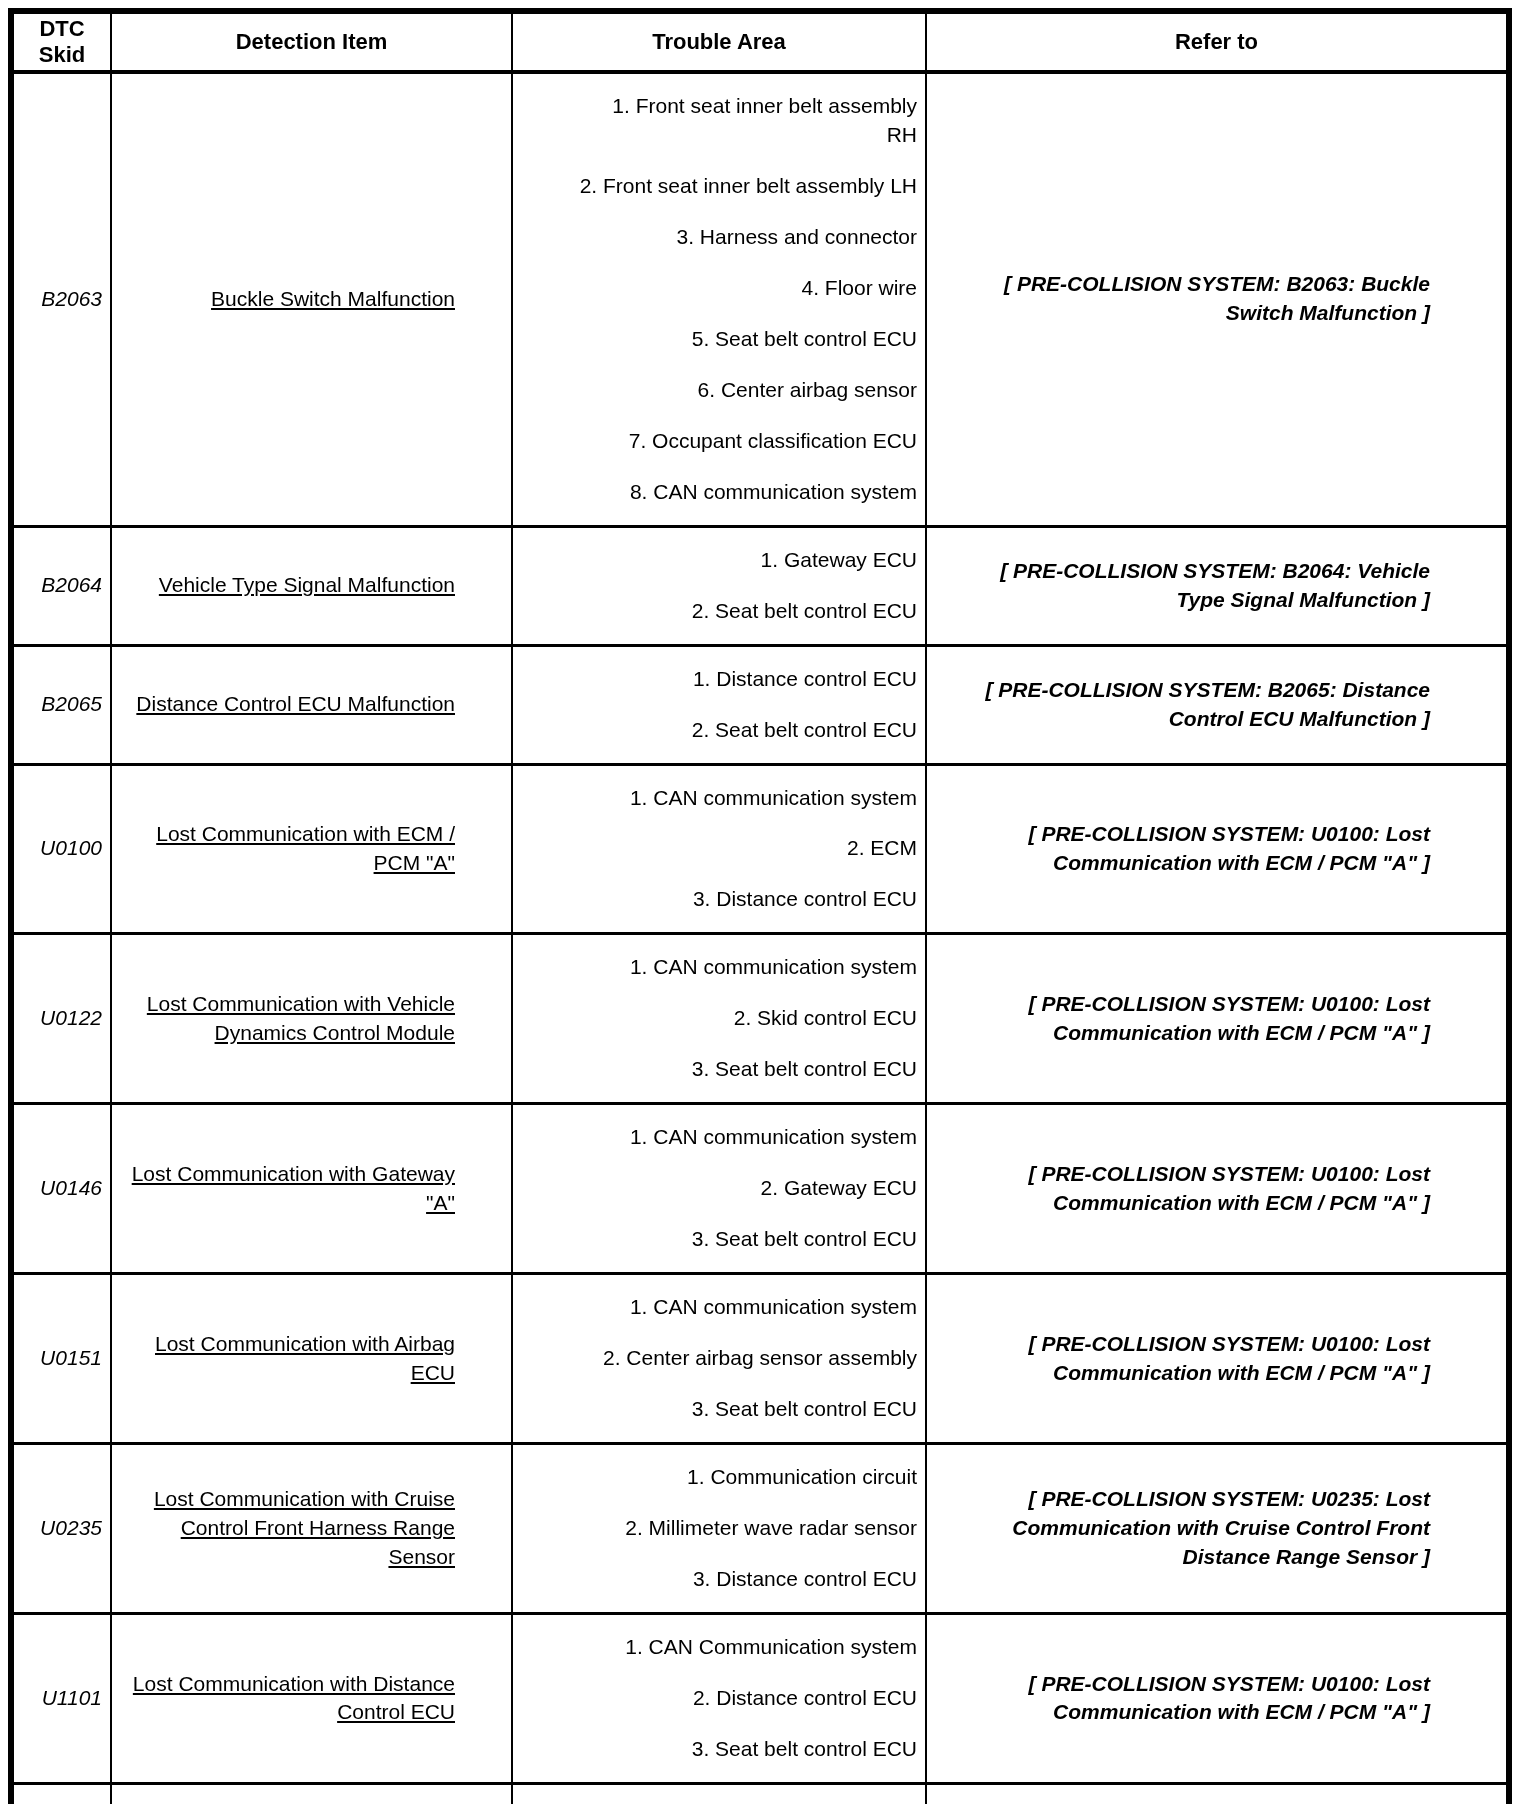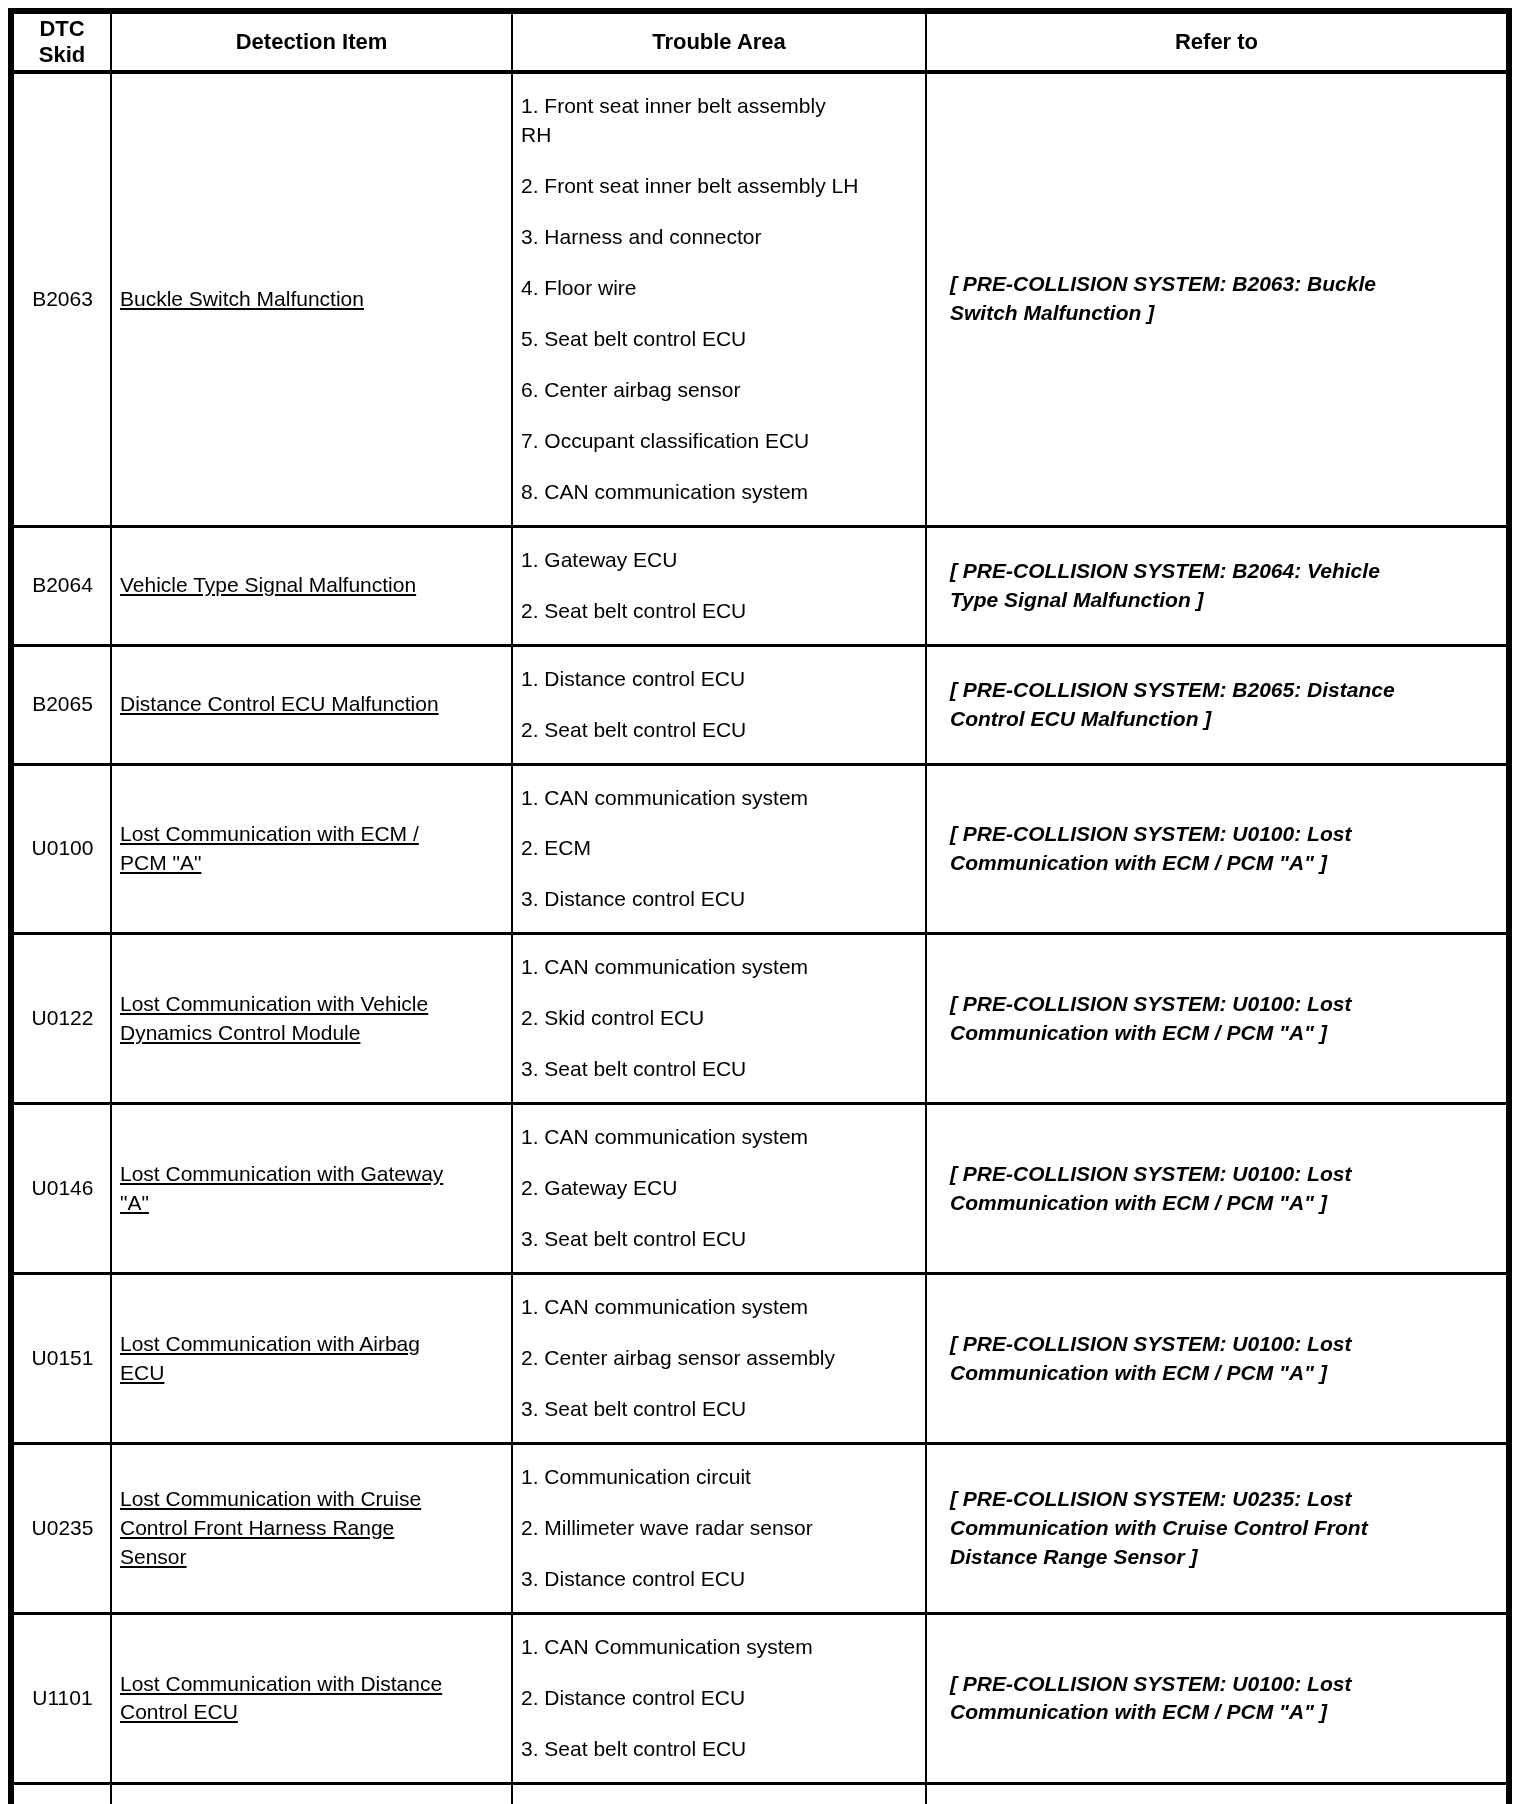--- a/index.html
+++ b/index.html
@@ -40,22 +40,23 @@
     text-align: center;
     line-height: 1.18;
     height: 56px;
     padding: 2px 6px;
     border-bottom-width: 4px;
   }
   td {
     font-size: 21px;
     line-height: 1.38;
     padding: 6px 8px;
-  }
-  td.dtc-cell  { text-align: center; padding-left: 9px; }
+    text-align: right;
+  }
+  td.dtc-cell  { text-align: right; padding-left: 9px; font-style: italic; }
   .det-text {
     margin: 0;
     max-width: 335px;
     text-decoration: underline;
   }
   td.trouble-cell { padding: 7px 8px; }
   .trouble-item {
     margin: 0;
     padding: 11px 0;
     white-space: pre-line;

